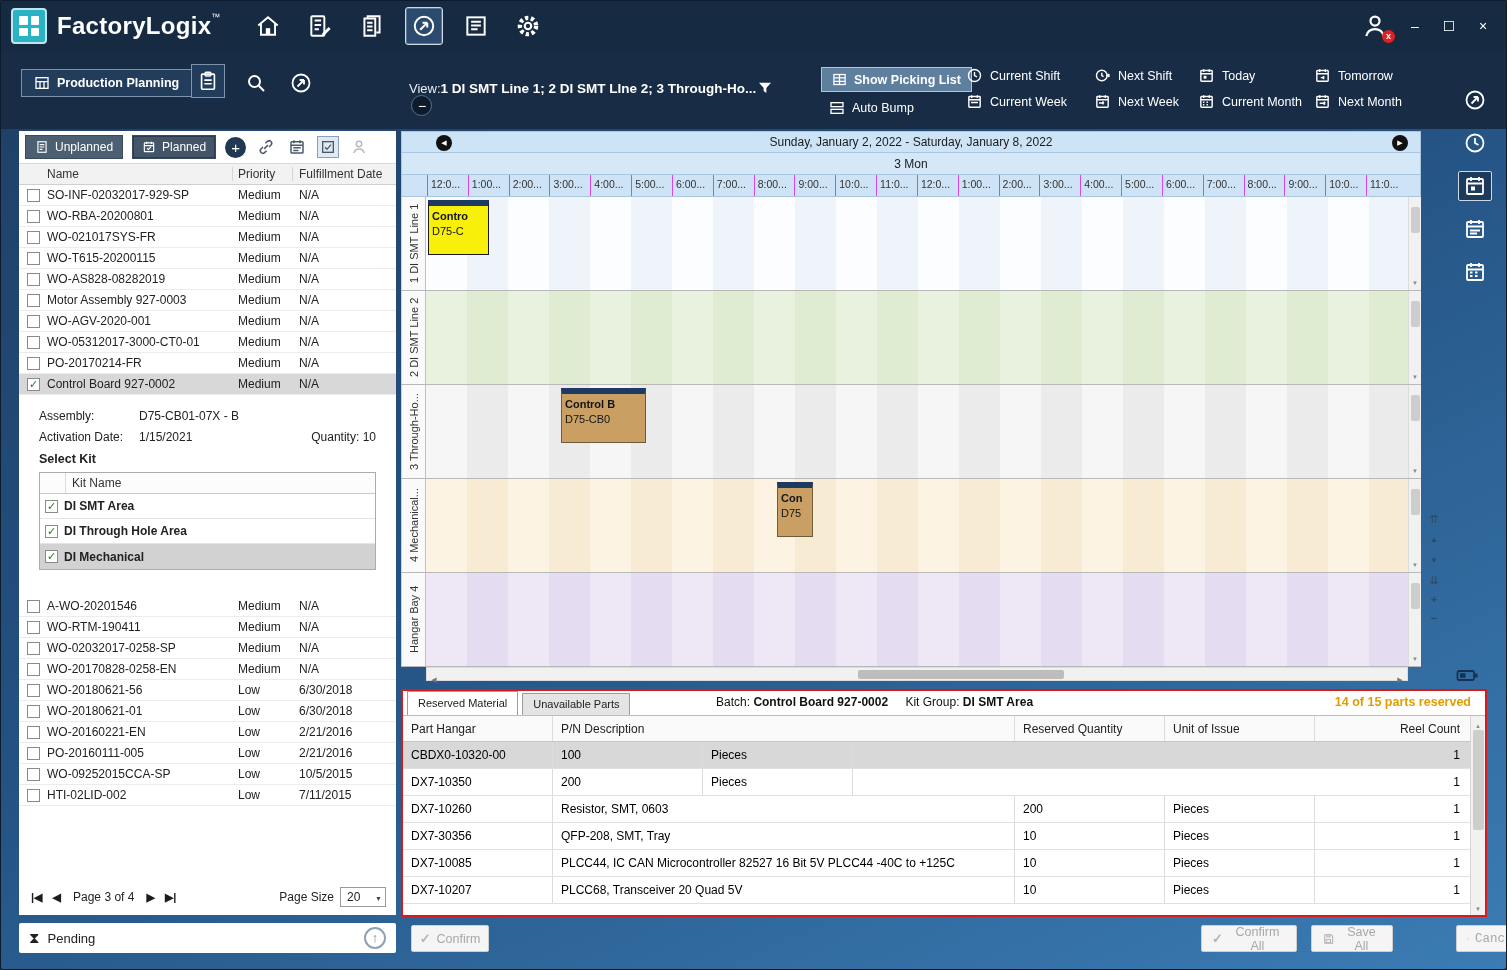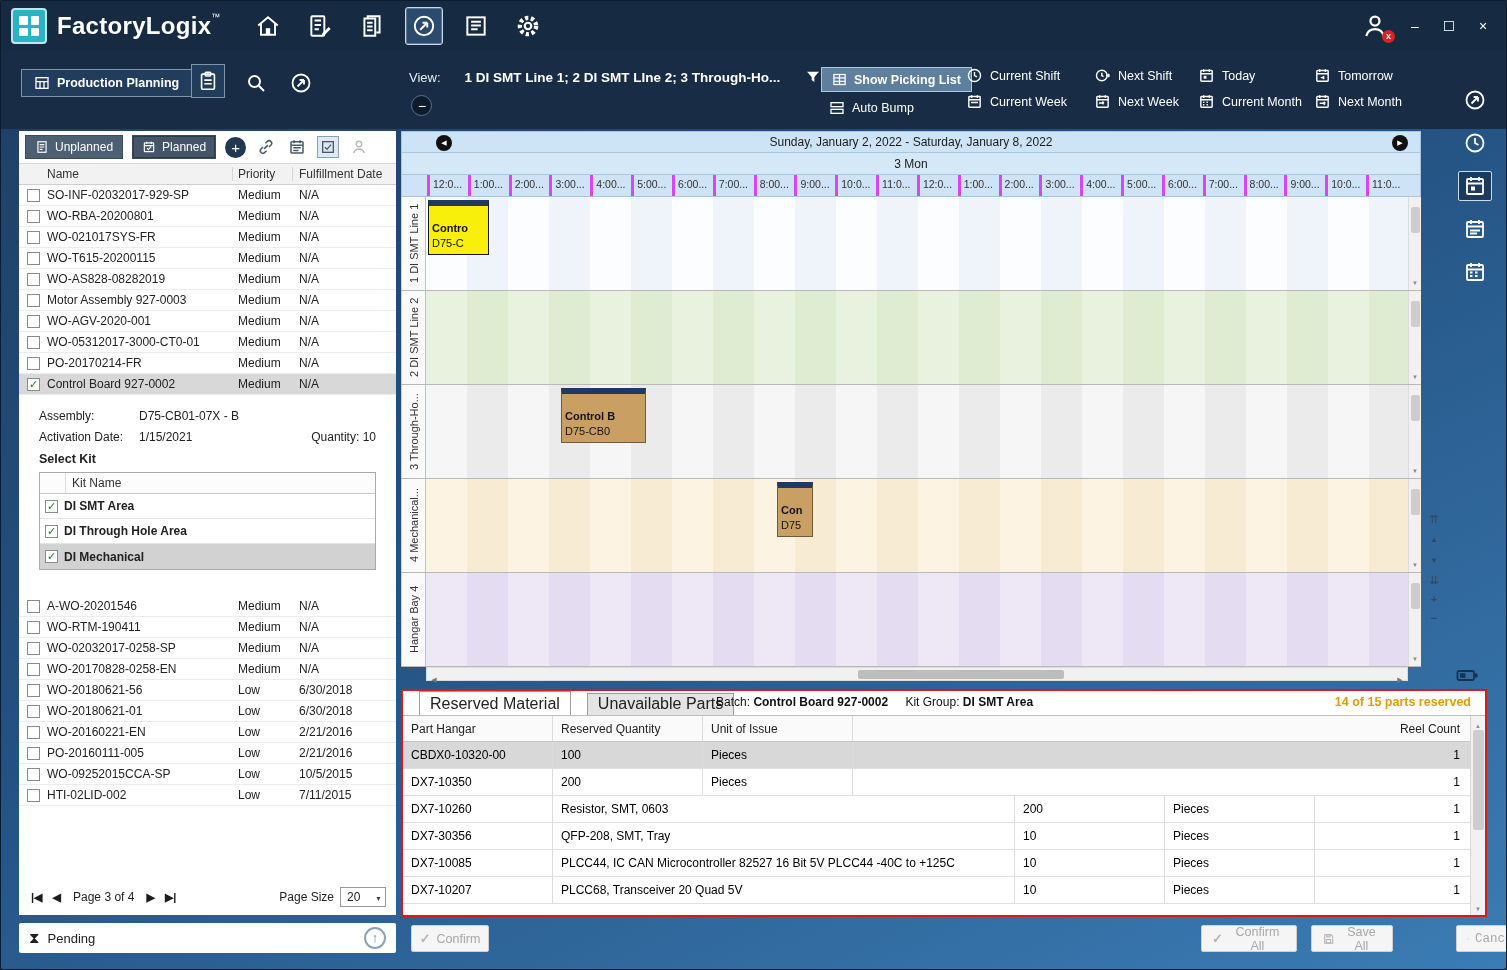--- a/index.html
+++ b/index.html
@@ -29,21 +29,21 @@
   
   .toolbar{position:absolute;left:0;top:50px;width:100%;height:78px;background:#182c46;color:#fff;}
   .pp-btn{position:absolute;left:20px;top:18px;height:28px;display:flex;align-items:center;gap:7px;
     background:#223c5c;border:1px solid #7e94ac;color:#fff;font-size:12.5px;font-weight:bold;padding:0 12px;}
   .pp-btn .ic{width:16px;height:16px;}
   .tile-btn{position:absolute;left:190px;top:13px;width:34px;height:34px;background:#223c5c;border:1px solid #7e94ac;
     color:#fff;display:flex;align-items:center;justify-content:center;padding:5px;}
   .flat-ic{position:absolute;width:24px;height:24px;color:#fff;}
   .search-pos{left:243px;top:20px;}
   .locate-pos{left:288px;top:20px;}
-  .view-line{position:absolute;left:408px;top:17px;display:flex;align-items:center;gap:24px;}
+  .view-line{position:absolute;left:408px;top:28px;display:flex;align-items:center;gap:0;}
   .view-label{font-size:13px;color:#e8eef5;}
   .view-value{font-size:13.5px;font-weight:bold;color:#fff;max-width:335px;white-space:nowrap;overflow:hidden;}
   .funnel-ic{width:18px;height:18px;color:#fff;}
   .circle-btn{position:absolute;left:410px;top:44px;width:21px;height:21px;border-radius:50%;background:#0d1b2c;
     border:1px solid #55impl;border:1px solid #5a7390;color:#fff;font-size:14px;line-height:18px;text-align:center;}
   .picking-btn{position:absolute;left:820px;top:16px;height:25px;display:flex;align-items:center;gap:7px;
     background:#5f7f9f;border:1px solid #aac8e4;color:#fff;font-size:12.5px;font-weight:bold;padding:0 10px;}
   .picking-btn .ic{width:15px;height:15px;}
   .flatbar-btn{position:absolute;left:822px;top:48px;display:flex;align-items:center;gap:7px;background:transparent;
     border:none;color:#fff;font-size:12.5px;}
@@ -116,40 +116,40 @@
     font-size:12px;color:#1b1b1b;}
   .nav-circle{position:absolute;top:3px;width:16px;height:16px;border-radius:50%;background:#111;color:#fff;border:none;
     font-size:7px;line-height:16px;text-align:center;padding:0;}
   .nav-circle.left{left:34px;}
   .nav-circle.right{right:12px;}
   .sch-day{height:22px;background:#d5e8f8;border:1px solid #a9c6de;border-top:none;display:flex;align-items:center;
     justify-content:center;font-size:12px;color:#1b1b1b;}
   .sch-times{height:22px;background:#cee3f5;border:1px solid #a9c6de;border-top:none;display:flex;}
   .t-sp-l{width:25px;flex:0 0 auto;}
   .t-sp-r{width:13px;flex:0 0 auto;}
-  .tcell{flex:1;border-left:3px solid #d946ef;font-size:10.5px;color:#333;padding:3px 0 0 3px;
+  .tcell{flex:1;border-left:1px solid #d946ef;font-size:10.5px;color:#333;padding:3px 0 0 3px;
     white-space:nowrap;overflow:hidden;}
   .sch-row{display:flex;height:94px;border-bottom:1px solid #b9b9b9;background:#fff;}
   .rlabel{width:25px;flex:0 0 auto;background:#fafafa;border-right:1px solid #cfcfcf;border-left:1px solid #a9c6de;
     writing-mode:vertical-rl;transform:rotate(180deg);font-size:11px;color:#333;display:flex;align-items:center;
     justify-content:center;white-space:nowrap;overflow:hidden;}
   .lane{position:relative;flex:1;overflow:hidden;}
   .lane1{background:repeating-linear-gradient(90deg,#fbfdfe 0 41px,#eef4fa 41px 82px);}
   .lane2{background:repeating-linear-gradient(90deg,#e9f2de 0 41px,#dfecd1 41px 82px);}
   .lane3{background:repeating-linear-gradient(90deg,#f6f6f6 0 41px,#ebebeb 41px 82px);}
   .lane4{background:repeating-linear-gradient(90deg,#fcf3e3 0 41px,#f7ebd4 41px 82px);}
   .lane5{background:repeating-linear-gradient(90deg,#ede7f6 0 41px,#e4dcf1 41px 82px);}
   .vscroll{width:13px;flex:0 0 auto;background:#f1f1f1;border-left:1px solid #dcdcdc;position:relative;}
   .sarr{position:absolute;left:0;width:100%;text-align:center;color:#8a8a8a;}
   .sarr.up{top:1px;}.sarr.down{bottom:1px;}
   .sarr.up::before{content:"▲";font-size:6px;}
   .sarr.down::before{content:"▼";font-size:6px;}
   .vthumb{position:absolute;left:2px;top:10px;width:9px;height:26px;background:#cdcdcd;border-radius:2px;}
   .bar{position:absolute;top:3px;height:55px;border:1px solid #6b5c3e;border-top:6px solid #1e3a63;
-    padding:16px 3px;overflow:hidden;color:#141414;}
+    padding:4px 3px;overflow:hidden;color:#141414;}
   .bar .bar-t{display:block;font-size:11px;font-weight:bold;white-space:nowrap;}
   .bar .bar-s{display:block;font-size:11px;white-space:nowrap;margin-top:3px;}
   .bar.yellow{left:2px;width:61px;background:#f8ef0a;border:1px solid #1a1a1a;border-top:6px solid #1e3a63;}
   .bar.tan{background:#c99f63;}
   .bar.b2{left:135px;width:85px;}
   .bar.b3{left:351px;width:36px;}
   .sch-hscroll{position:relative;margin-left:25px;width:982px;height:14px;background:#f1f1f1;border:1px solid #dcdcdc;}
   .hs-arr{position:absolute;top:0;height:100%;width:14px;text-align:center;color:#777;}
   .hs-arr.l{left:0;}.hs-arr.r{right:0;}
   .hs-arr.l::before{content:"◀";font-size:7px;line-height:13px;}
@@ -171,21 +171,21 @@
   .right-rail{position:absolute;left:1448px;top:84px;width:52px;display:flex;flex-direction:column;align-items:center;gap:13px;color:#fff;}
   .rr-item{width:34px;height:30px;display:flex;align-items:center;justify-content:center;}
   .rr-item .ic{width:24px;height:24px;}
   .rr-item.active{background:#1d3click;background:#1d3a5c;border:1px solid #cdd9e6;border-radius:2px;}
   .battery{position:absolute;left:1448px;top:662px;width:36px;height:24px;color:#173250;}
 
   
   .parts-wrap{position:absolute;left:400px;top:688px;width:1086px;height:228px;border:2px solid #d81a1a;background:#fff;font-size:12px;}
   .parts-tabs{position:relative;height:25px;display:flex;align-items:flex-end;background:#fff;border-bottom:1px solid #bdbdbd;}
   .ptab{height:22px;line-height:20px;padding:0 10px;border:1px solid #9e9e9e;border-bottom:none;background:#e4e4e4;
-    color:#222;margin-left:16px;font-size:16px;}
+    color:#222;margin-left:4px;font-size:11px;}
   .ptab.active{background:#fff;font-weight:normal;height:24px;line-height:23px;}
   .batch-line{position:absolute;left:313px;top:4px;font-size:12px;color:#111;}
   .batch-line b{font-weight:bold;}
   .kitgroup-gap{margin-left:14px;}
   .reserved-summary{position:absolute;right:14px;top:4px;color:#e39c00;font-weight:bold;font-size:12.5px;}
   .parts-grid{position:absolute;left:0;top:25px;right:15px;bottom:0;}
   .phead,.prow{display:flex;align-items:center;}
   .phead{height:26px;background:#fafafa;border-bottom:1px solid #c6c6c6;color:#222;}
   .prow{height:27px;border-bottom:1px solid #e0e0e0;}
   .prow.sel{background:#d8d8d8;}
@@ -834,20 +834,21 @@
         <b>Control Board 927-0002</b>
         <span class="kitgroup-gap">Kit Group:</span>
         <b>DI SMT Area</b>
       </span>
       <span class="reserved-summary">14 of 15 parts reserved</span>
     </div>
 
     <div class="parts-grid">
       <div class="phead">
         <span class="pc part">Part Hangar</span>
+        <span class="pc desc">P/N Description</span>
         <span class="pc qty">Reserved Quantity</span>
         <span class="pc unit">Unit of Issue</span>
         <span class="pc reel">Reel Count</span>
       </div>
       <div class="prow sel">
         <span class="pc part">CBDX0-10320-00</span>
         <span class="pc qty">100</span>
         <span class="pc unit">Pieces</span>
         <span class="pc reel">1</span>
       </div>

